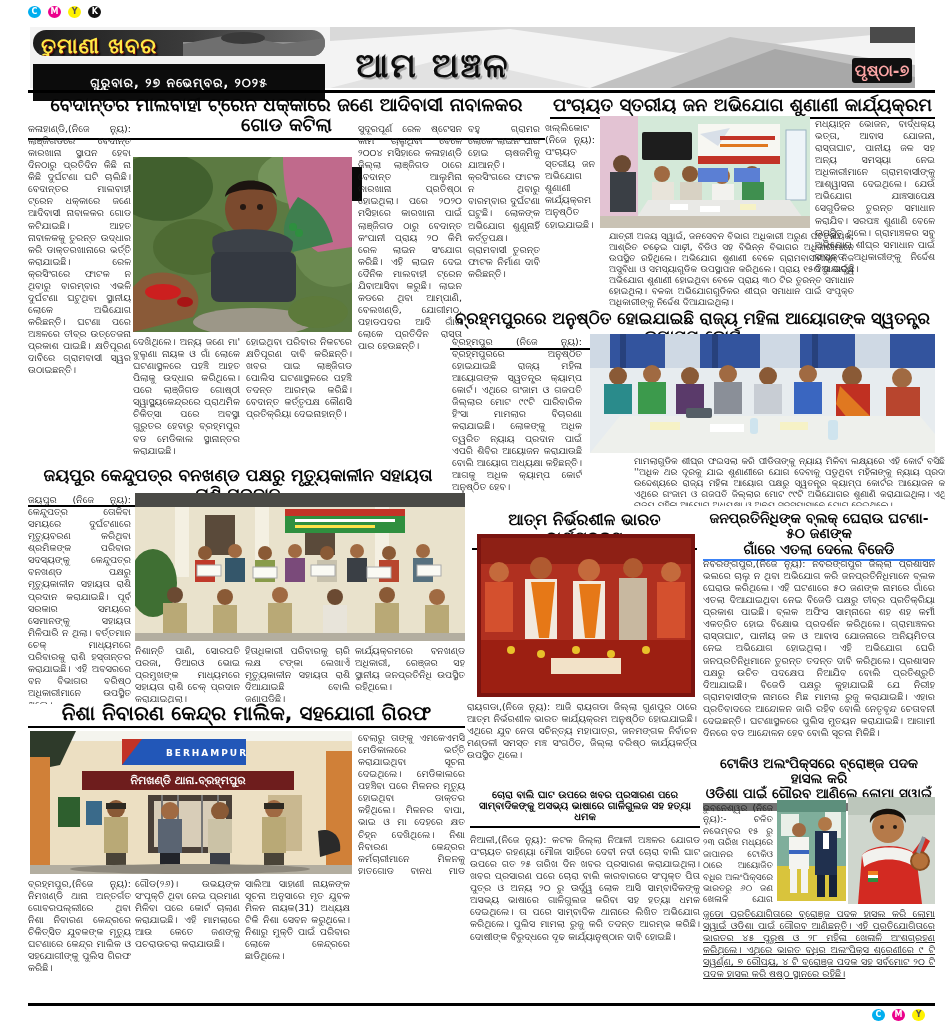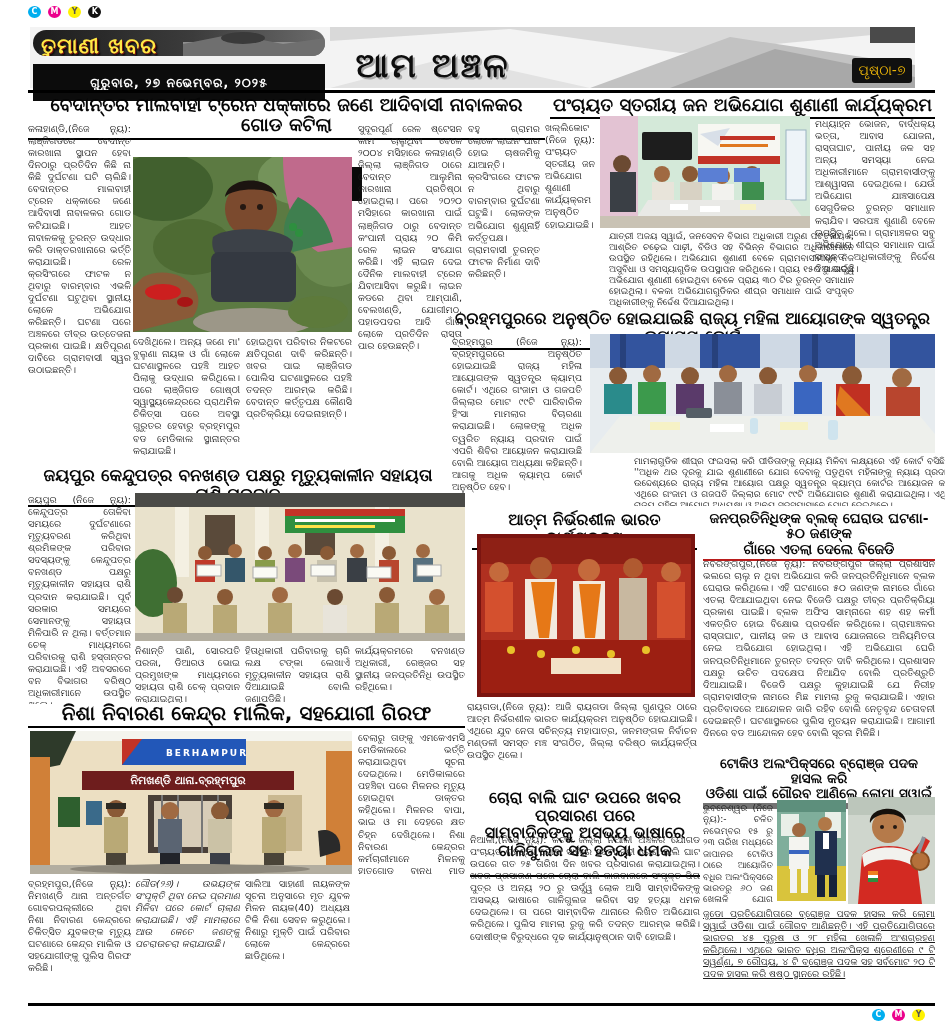--- a/index.html
+++ b/index.html
@@ -7,21 +7,21 @@
         font-family:"DejaVu Sans","Liberation Sans",sans-serif;overflow:hidden;color:#161616;}
   .abs{position:absolute;box-sizing:border-box;}
   .tx{font-size:9.5px;line-height:1.27;text-align:justify;color:#1a1a1a;overflow:hidden;word-break:break-word;}
   .cap{font-size:9px;line-height:1.22;text-align:justify;color:#111;overflow:hidden;font-weight:bold;margin-left:44px;}
   .hl{font-weight:bold;color:#060606;text-align:center;line-height:1.1;}
   .hl-u{border-bottom:2px solid #000;padding-bottom:2px;}
   .dot{width:13px;height:12px;border-radius:50%;display:inline-block;text-align:center;
        font-size:8px;font-weight:bold;line-height:12px;margin-right:2px;vertical-align:top;}
   .datebar{background:#0c0c0c;color:#fff;font-weight:bold;font-size:12.5px;
            display:flex;align-items:center;justify-content:center;letter-spacing:1px;}
-  .pagebox{background:#101010;color:#eab308;font-weight:normal;font-size:14px;border-radius:3px;
+  .pagebox{background:#101010;color:#fca5a5;font-weight:bold;font-size:16px;border-radius:3px;
            display:flex;align-items:center;justify-content:center;}
   .section-title{font-size:34px;font-weight:800;color:#0d0d0d;text-align:center;letter-spacing:2px;
            text-shadow:2px 2px 0 #a8a8a8, -1px -1px 0 #f2f2f2;}
   .logo-text{font-size:21px;font-weight:800;color:#ffe946;letter-spacing:1px;
            text-shadow:1px 1px 0 #7a1410,2px 2px 2px #000;}
   .bullets{background:#0a0a0a;color:#fff;font-weight:bold;font-size:9.5px;line-height:1.12;
            padding:2px 5px;display:flex;flex-direction:column;justify-content:center;}
   .rule{background:#000;}
   .signtext{color:#fff;font-weight:bold;text-align:center;}
   svg{display:block;}
@@ -262,21 +262,21 @@
       <circle cx="30" cy="112" r="4" fill="#e8c22a"></circle>
         <circle cx="60" cy="116" r="4" fill="#e8c22a"></circle>
       <circle cx="95" cy="112" r="4" fill="#e8c22a"></circle>
         <circle cx="130" cy="116" r="4" fill="#e8c22a"></circle>
       <circle cx="165" cy="112" r="4" fill="#e8c22a"></circle>
       <rect x="70" y="120" width="70" height="16" fill="#f2e2c8"></rect>
     </svg>
   </div>
   <div class="abs tx" style="left:467px;top:701px;width:230px;height:86px;">ରାୟଗଡା,(ନିଜେ ନ୍ୟୁ): ଆଜି ରାୟଗଡା ଜିଲ୍ଲା ଗୁଣପୁର ଠାରେ ଆତ୍ମ ନିର୍ଭରଶୀଳ ଭାରତ କାର୍ଯ୍ୟକ୍ରମ ଅନୁଷ୍ଠିତ ହୋଇଯାଇଛି। ଏଥିରେ ଯୁବ ନେତା ସଚିନ୍ତ୍ୟ ମହାପାତ୍ର, ଜନମଙ୍ଗଳ ନିର୍ବାଚନ ମଣ୍ଡଳୀ ସମସ୍ତ ମଞ୍ଚ ସଂଗଠିତ, ଜିଲ୍ଲା ବରିଷ୍ଠ କାର୍ଯ୍ୟକର୍ତ୍ତା ଉପସ୍ଥିତ ଥିଲେ।</div>
 
-  <div class="abs hl" style="left:703px;top:511px;width:232px;font-size:14px;border-bottom:2px solid #b91c1c;padding-bottom:2px;">
+  <div class="abs hl" style="left:703px;top:511px;width:232px;font-size:14px;border-bottom:2px solid #3b82f6;padding-bottom:2px;">
     <div>ଜନପ୍ରତିନିଧିଙ୍କ ବ୍ଲକ୍ ଘେରାଉ ଘଟଣା- ୫୦ ଜଣଙ୍କ</div>
     <div>ଗାଁରେ ଏତଲା ଦେଲେ ବିଜେଡି</div>
   </div>
   <div class="abs tx" style="left:703px;top:558px;width:232px;height:228px;">ନବରଙ୍ଗପୁର,(ନିଜେ ନ୍ୟୁ): ନବରଙ୍ଗପୁର ଜିଲ୍ଲା ପ୍ରଶାସନ ଭଲରେ ଚାଲୁ ନ ଥିବା ଅଭିଯୋଗ କରି ଜନପ୍ରତିନିଧିମାନେ ବ୍ଲକ ଘେରାଉ କରିଥିଲେ। ଏହି ଘଟଣାରେ ୫୦ ଜଣଙ୍କ ନାମରେ ଗାଁରେ ଏତଲା ଦିଆଯାଇଥିବା ନେଇ ବିଜେଡି ପକ୍ଷରୁ ତୀବ୍ର ପ୍ରତିକ୍ରିୟା ପ୍ରକାଶ ପାଇଛି। ବ୍ଲକ ଅଫିସ ସାମ୍ନାରେ ଶହ ଶହ କର୍ମୀ ଏକତ୍ରିତ ହୋଇ ବିକ୍ଷୋଭ ପ୍ରଦର୍ଶନ କରିଥିଲେ। ଗ୍ରାମାଞ୍ଚଳର ରାସ୍ତାଘାଟ, ପାନୀୟ ଜଳ ଓ ଆବାସ ଯୋଜନାରେ ଅନିୟମିତତା ନେଇ ଅଭିଯୋଗ ହୋଇଥିଲା। ଏହି ଅଭିଯୋଗ ଘେରି ଜନପ୍ରତିନିଧିମାନେ ତୁରନ୍ତ ତଦନ୍ତ ଦାବି କରିଥିଲେ। ପ୍ରଶାସନ ପକ୍ଷରୁ ଉଚିତ ପଦକ୍ଷେପ ନିଆଯିବ ବୋଲି ପ୍ରତିଶ୍ରୁତି ଦିଆଯାଇଛି। ବିଜେଡି ପକ୍ଷରୁ କୁହାଯାଇଛି ଯେ ନିରୀହ ଗ୍ରାମବାସୀଙ୍କ ନାମରେ ମିଛ ମାମଲା ରୁଜୁ କରାଯାଇଛି। ଏହାର ପ୍ରତିବାଦରେ ଆନ୍ଦୋଳନ ଜାରି ରହିବ ବୋଲି ନେତୃବୃନ୍ଦ ଚେତାବନୀ ଦେଇଛନ୍ତି। ଘଟଣାସ୍ଥଳରେ ପୁଲିସ ମୁତୟନ କରାଯାଇଛି। ଆଗାମୀ ଦିନରେ ବଡ ଆନ୍ଦୋଳନ ହେବ ବୋଲି ସୂଚନା ମିଳିଛି।</div>
 
   <div class="abs hl hl-u" style="left:28px;top:702px;width:437px;font-size:20px;">ନିଶା ନିବାରଣ କେନ୍ଦ୍ର ମାଲିକ, ସହଯୋଗୀ ଗିରଫ</div>
 
   <div class="abs" style="left:30px;top:731px;width:322px;height:143px;">
     <svg width="322" height="143" viewBox="0 0 322 143">
       <rect width="322" height="143" fill="#ecdfc2"></rect>
@@ -313,30 +313,30 @@
       <rect x="0" y="134" width="322" height="9" fill="#b3aea0"></rect>
       <ellipse cx="160" cy="138" rx="120" ry="5" fill="#8d887c"></ellipse>
       <path d="M288,100 C300,96 312,104 310,120 L290,126 Z" fill="#2a2a2a"></path>
     </svg>
     <div class="abs signtext" style="left:92px;top:17px;width:124px;font-size:9px;letter-spacing:2px;margin-left:23px;">BERHAMPUR</div>
     <div class="abs signtext" style="left:52px;top:43px;width:212px;font-size:11px;text-align:center;">ନିମଖଣ୍ଡି ଥାନା.ବ୍ରହ୍ମପୁର</div>
   </div>
 
   <div class="abs tx" style="left:358px;top:732px;width:107px;height:142px;">ବେଲାରୁ ତାଙ୍କୁ ଏମକେଏମସି ମେଡିକାଲରେ ଭର୍ତ୍ତି କରାଯାଇଥିବା ସୂଚନା ଦେଇଥିଲେ। ମେଡିକାଲରେ ପହଞ୍ଚିବା ପରେ ମିଳନର ମୃତ୍ୟୁ ହୋଇଥିବା ଡାକ୍ତର କହିଥିଲେ। ମିଳନର ବାପା, ଭାଇ ଓ ମା ଦେହରେ କ୍ଷତ ଚିହ୍ନ ଦେଖିଥିଲେ। ନିଶା ନିବାରଣ କେନ୍ଦ୍ରର କର୍ମଚାରୀମାନେ ମିଳନକୁ ହାତଗୋଡ ବାନ୍ଧି ମାଡ ମାରିବା ପରେ ହତ୍ୟା କରିଥିବା ଅଭିଯୋଗ କରିଥିଲେ। ଏହି ଅଭିଯୋଗକୁ ଭିତ୍ତିକରି ପୁଲିସ ହତ୍ୟା ମାମଲା ରୁଜୁ କରିଛି।</div>
   <div class="abs tx" style="left:28px;top:878px;width:103px;height:122px;">ବ୍ରହ୍ମପୁର,(ନିଜେ ନ୍ୟୁ): ନିମଖଣ୍ଡି ଥାନା ଅନ୍ତର୍ଗତ ଗୋବରପଲ୍ଲୀରେ ଥିବା ନିଶା ନିବାରଣ କେନ୍ଦ୍ରରେ ଚିକିତ୍ସିତ ଯୁବକଙ୍କ ମୃତ୍ୟୁ ଘଟଣାରେ କେନ୍ଦ୍ର ମାଲିକ ଓ ସହଯୋଗୀଙ୍କୁ ପୁଲିସ ଗିରଫ କରିଛି।</div>
-  <div class="abs tx" style="left:135px;top:878px;width:105px;height:122px;font-style:italic;">ଗୌଡ(୨୬)। ଉଭୟଙ୍କ ସଂପୃକ୍ତି ଥିବା ନେଇ ପ୍ରମାଣ ମିଳିବା ପରେ କୋର୍ଟ ଚାଲାଣ କରାଯାଇଛି। ଏହି ମାମଲାରେ ଆଉ କେତେ ଜଣଙ୍କୁ ପଚରାଉଚରା କରାଯାଉଛି।</div>
-  <div class="abs tx" style="left:245px;top:878px;width:105px;height:122px;">ସାଲିଆ ସାହାଣୀ ନାୟକଙ୍କ ସୂଚନା ଅନୁସାରେ ମୃତ ଯୁବକ ମିଳନ ନାୟକ(40) ଅଧ୍ୟକ୍ଷ ଟିକି ନିଶା ସେବନ କରୁଥିଲେ। ନିଶାରୁ ମୁକ୍ତି ପାଇଁ ପରିବାର ଲୋକେ କେନ୍ଦ୍ରରେ ଛାଡିଥିଲେ।</div>
-
-  <div class="abs hl" style="left:470px;top:789px;width:230px;font-size:16px;border-bottom:2px solid #000;padding-bottom:16px;">
+  <div class="abs tx" style="left:135px;top:878px;width:105px;height:122px;">ଗୌଡ(୨୬)। ଉଭୟଙ୍କ ସଂପୃକ୍ତି ଥିବା ନେଇ ପ୍ରମାଣ ମିଳିବା ପରେ କୋର୍ଟ ଚାଲାଣ କରାଯାଇଛି। ଏହି ମାମଲାରେ ଆଉ କେତେ ଜଣଙ୍କୁ ପଚରାଉଚରା କରାଯାଉଛି।</div>
+  <div class="abs tx" style="left:245px;top:878px;width:105px;height:122px;">ସାଲିଆ ସାହାଣୀ ନାୟକଙ୍କ ସୂଚନା ଅନୁସାରେ ମୃତ ଯୁବକ ମିଳନ ନାୟକ(31) ଅଧ୍ୟକ୍ଷ ଟିକି ନିଶା ସେବନ କରୁଥିଲେ। ନିଶାରୁ ମୁକ୍ତି ପାଇଁ ପରିବାର ଲୋକେ କେନ୍ଦ୍ରରେ ଛାଡିଥିଲେ।</div>
+
+  <div class="abs hl" style="left:470px;top:789px;width:230px;font-size:10px;border-bottom:2px solid #000;padding-bottom:4px;">
     <div>ଚୋରା ବାଲି ଘାଟ ଉପରେ ଖବର ପ୍ରସାରଣ ପରେ</div>
     <div>ସାମ୍ବାଦିକଙ୍କୁ ଅସଭ୍ୟ ଭାଷାରେ ଗାଳିଗୁଲଜ ସହ ହତ୍ୟା ଧମକ</div>
   </div>
   <div class="abs tx" style="left:470px;top:834px;width:230px;height:166px;">ନିଆଳୀ,(ନିଜେ ନ୍ୟୁ): କଟକ ଜିଲ୍ଲା ନିଆଳୀ ଅଞ୍ଚଳର ଯୋଗଡ ପଂଚାୟତ ରହଣ୍ୟା ମୌଜା ସାହିରେ ଦେବୀ ନଦୀ ଚୋରା ବାଲି ଘାଟ ଉପରେ ଗତ ୨୫ ତାରିଖ ଦିନ ଖବର ପ୍ରସାରଣ କରାଯାଇଥିଲା। ଖବର ପ୍ରସାରଣ ପରେ ଚୋରା ବାଲି କାରବାରରେ ସଂପୃକ୍ତ ପିତା ପୁତ୍ର ଓ ଅନ୍ୟ ୨୦ ରୁ ଊର୍ଦ୍ଧ୍ୱ ଲୋକ ଆସି ସାମ୍ବାଦିକଙ୍କୁ ଅସଭ୍ୟ ଭାଷାରେ ଗାଳିଗୁଲଜ କରିବା ସହ ହତ୍ୟା ଧମକ ଦେଇଥିଲେ। ତା ପରେ ସାମ୍ବାଦିକ ଥାନାରେ ଲିଖିତ ଅଭିଯୋଗ କରିଥିଲେ। ପୁଲିସ ମାମଲା ରୁଜୁ କରି ତଦନ୍ତ ଆରମ୍ଭ କରିଛି। ଦୋଷୀଙ୍କ ବିରୁଦ୍ଧରେ ଦୃଢ କାର୍ଯ୍ୟାନୁଷ୍ଠାନ ଦାବି ହୋଇଛି।</div>
 
-  <div class="abs hl" style="left:703px;top:756px;width:232px;font-size:13.5px;border-bottom:6px solid #737373;padding-bottom:2px;">
+  <div class="abs hl" style="left:703px;top:756px;width:232px;font-size:13.5px;border-bottom:8px solid #737373;padding-bottom:2px;">
     <div>ଟୋକିଓ ଅଲଂପିକ୍ସରେ ବ୍ରୋଞ୍ଜ ପଦକ ହାସଲ କରି</div>
     <div>ଓଡିଶା ପାଇଁ ଗୌରବ ଆଣିଲେ ଲୋମା ସ୍ୱାଇଁ</div>
   </div>
   <div class="abs tx" style="left:703px;top:803px;width:70px;height:100px;font-size:9px;">ଭୁବନେଶ୍ୱର (ନିଜେ ନ୍ୟୁ):- ଚଳିତ ନଭେମ୍ବର ୧୫ ରୁ ୨୩ ତାରିଖ ମଧ୍ୟରେ ଜାପାନର ଟୋକିଓ ଠାରେ ଆୟୋଜିତ ବଧିର ଅଲଂପିକ୍ସରେ ଭାରତରୁ ୬୦ ଜଣ ଖେଳାଳି ଯୋଗ ଦେଇଥିଲେ।</div>
 
   <div class="abs" style="left:777px;top:800px;width:69px;height:101px;">
     <svg width="69" height="101" viewBox="0 0 69 101">
       <rect width="69" height="101" fill="#7fae9b"></rect>
       <rect x="0" y="0" width="69" height="12" fill="#5d8f7c"></rect>
       <rect x="4" y="14" width="18" height="22" fill="#e9efe8"></rect>

